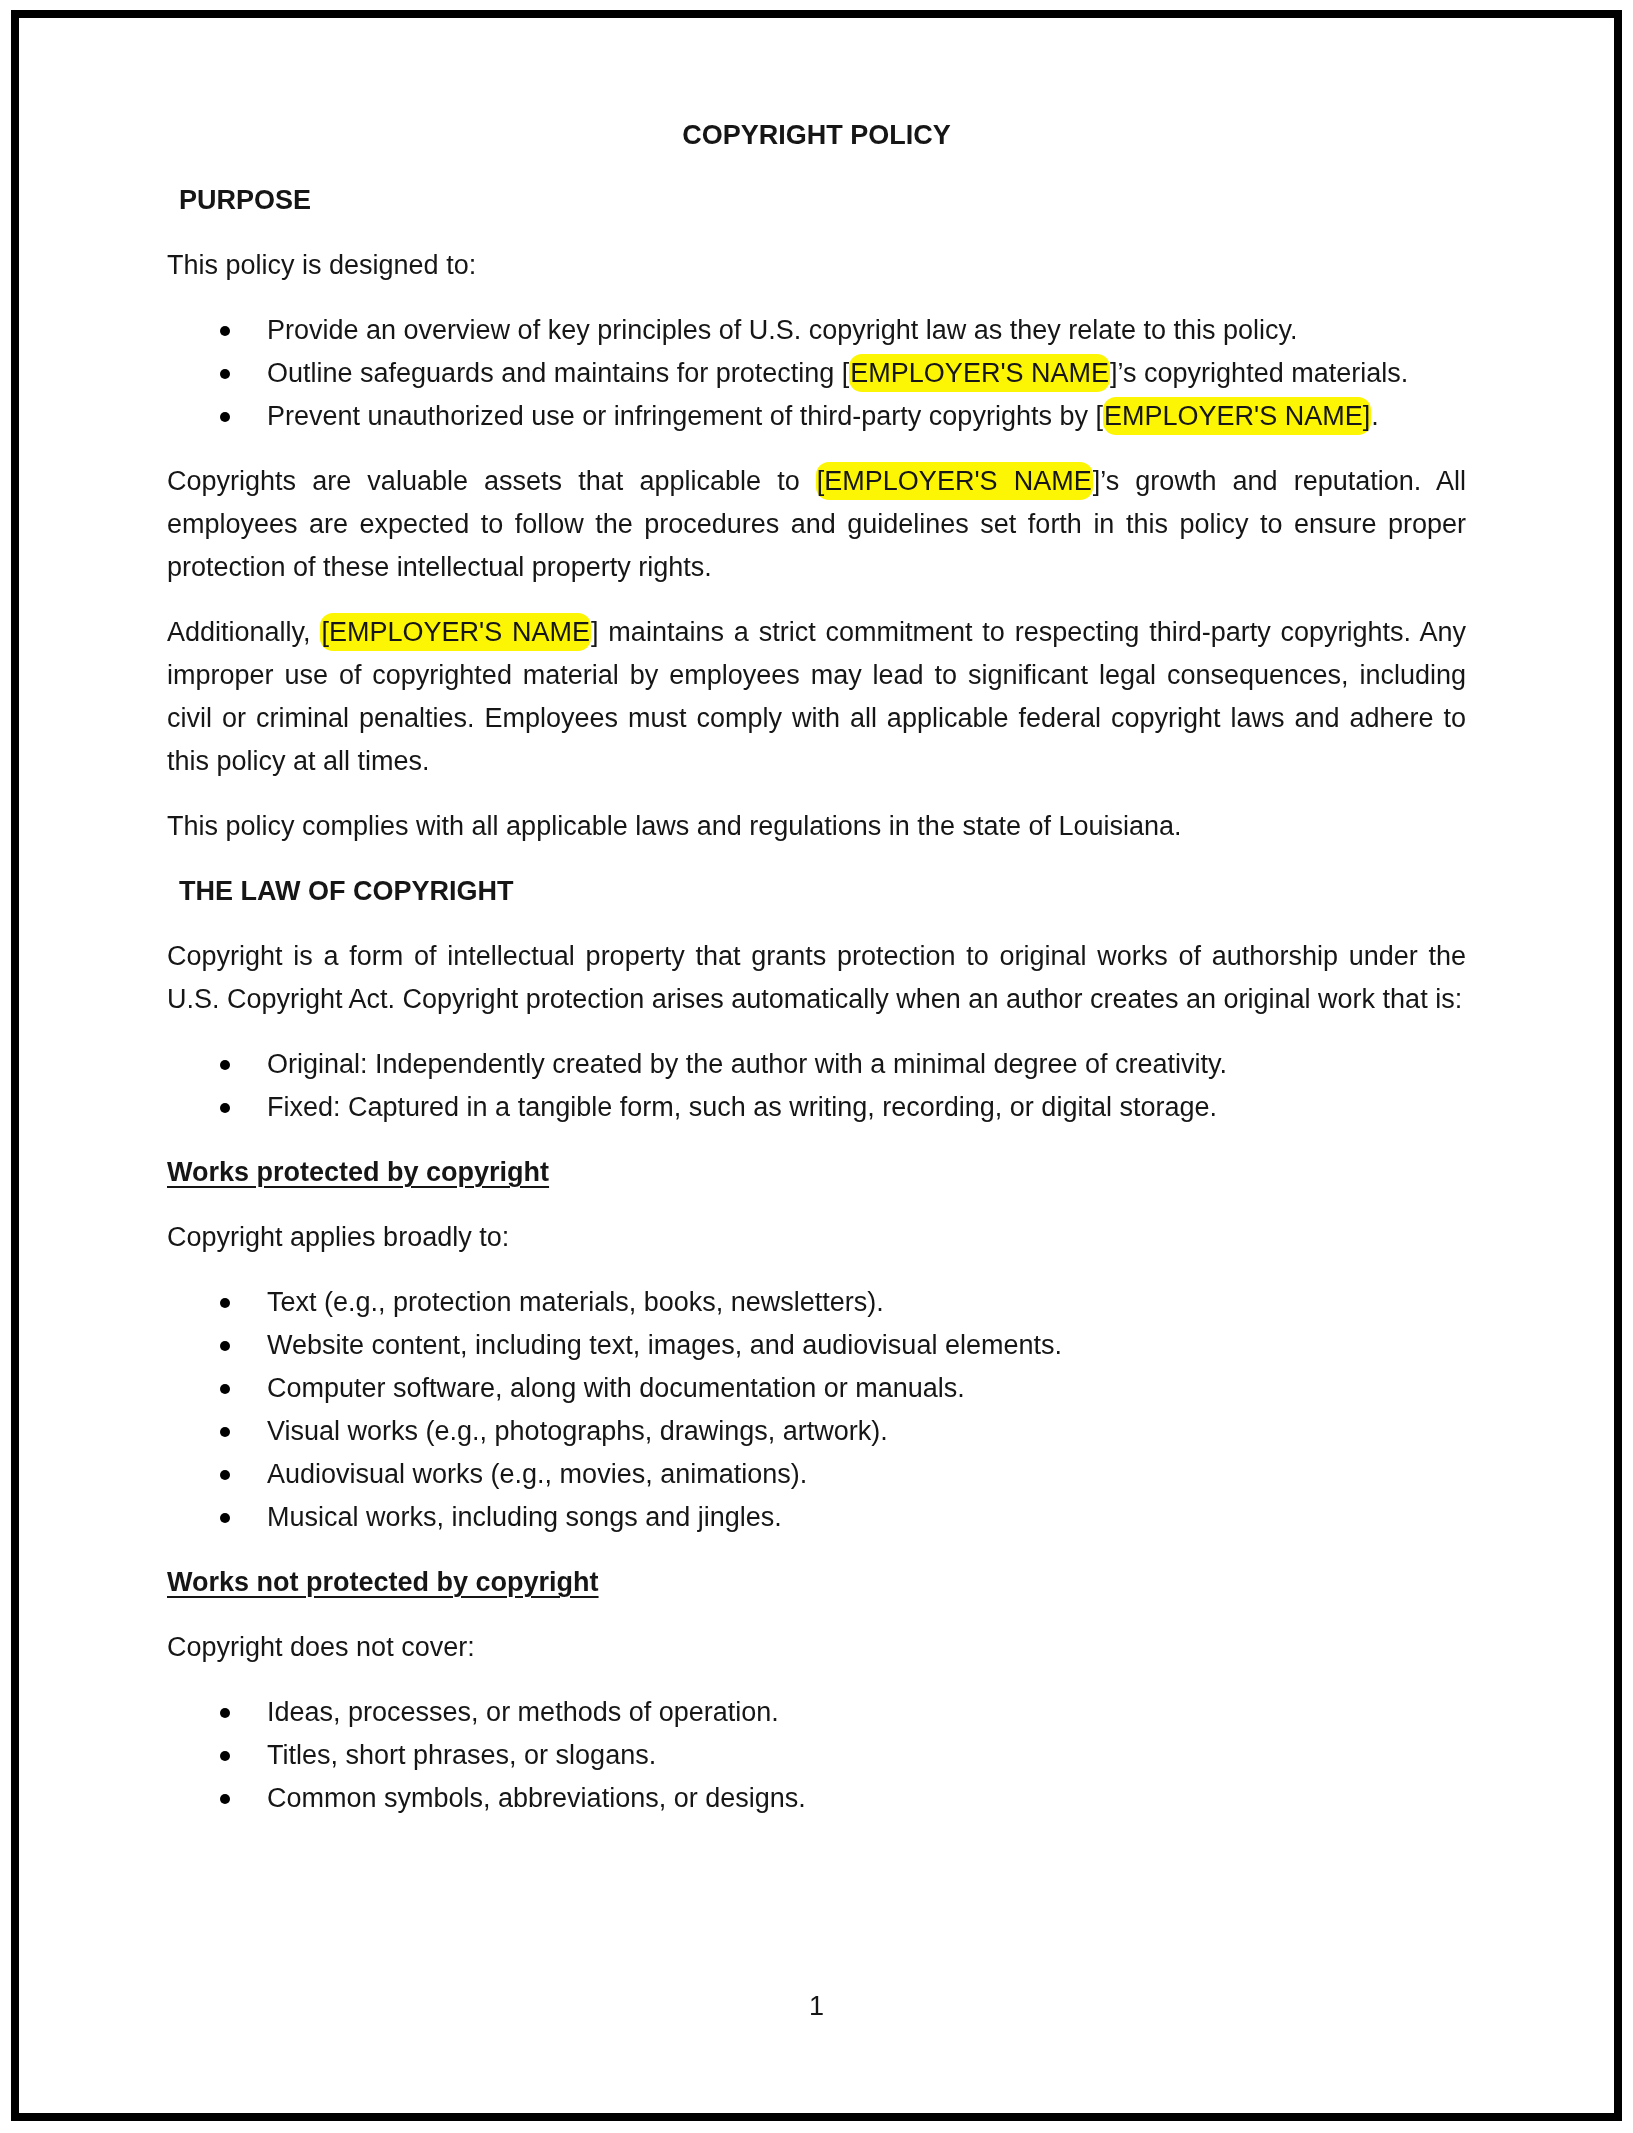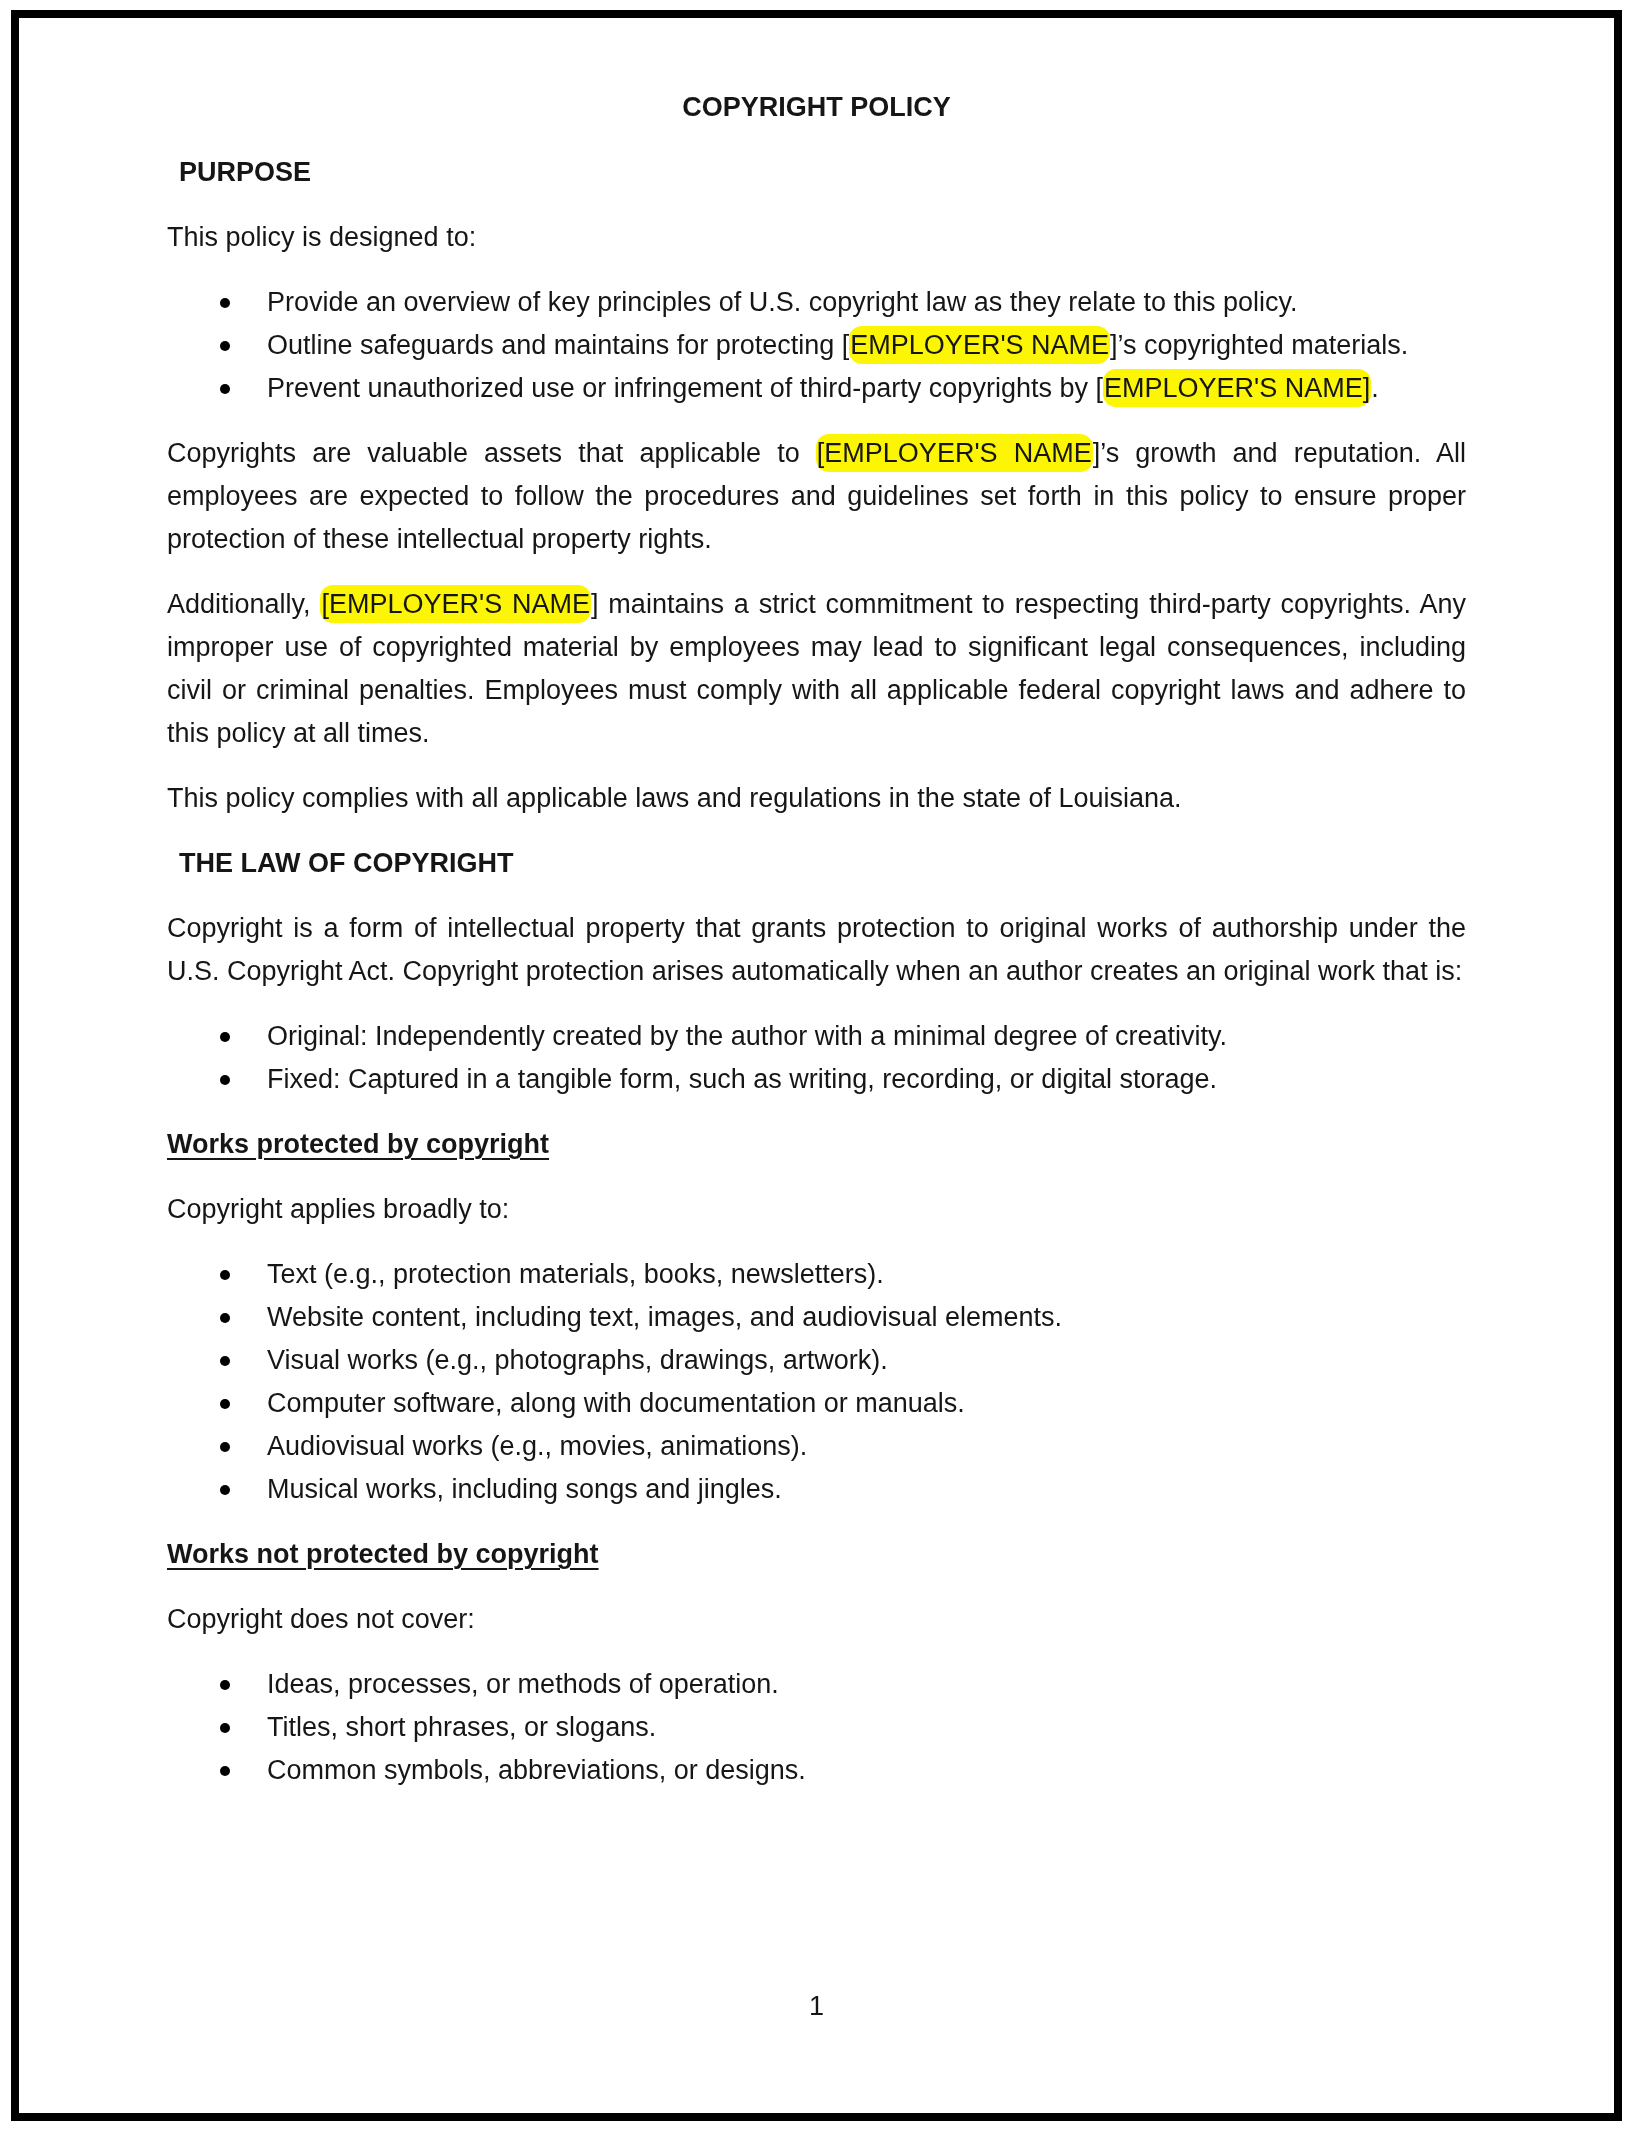--- a/index.html
+++ b/index.html
@@ -18,21 +18,21 @@
   }
   .content {
     position: absolute;
     left: 148px; right: 148px; top: 0;
     font-size: 27px;
     line-height: 43px;
   }
   h1.doc-title {
     font-size: 27px; font-weight: bold;
     text-align: center;
-    margin: 68px 0 22px 0;
+    margin: 96px 0 22px 0;
   }
   h2.sec-heading {
     font-size: 27px; font-weight: bold;
     margin: 0 0 22px 12px;
   }
   h3.sub-heading {
     font-size: 27px; font-weight: bold;
     text-decoration: underline;
     text-decoration-thickness: 2px;
     text-underline-offset: 5px;
@@ -117,25 +117,25 @@
       <li>
         <span class="dot"></span>
         <span>Text (e.g., protection materials, books, newsletters).</span>
       </li>
       <li>
         <span class="dot"></span>
         <span>Website content, including text, images, and audiovisual elements.</span>
       </li>
       <li>
         <span class="dot"></span>
-        <span>Visual works (e.g., photographs, drawings, artwork).</span>
+        <span>Computer software, along with documentation or manuals.</span>
       </li>
       <li>
         <span class="dot"></span>
-        <span>Computer software, along with documentation or manuals.</span>
+        <span>Visual works (e.g., photographs, drawings, artwork).</span>
       </li>
       <li>
         <span class="dot"></span>
         <span>Audiovisual works (e.g., movies, animations).</span>
       </li>
       <li>
         <span class="dot"></span>
         <span>Musical works, including songs and jingles.</span>
       </li>
     </ul>

